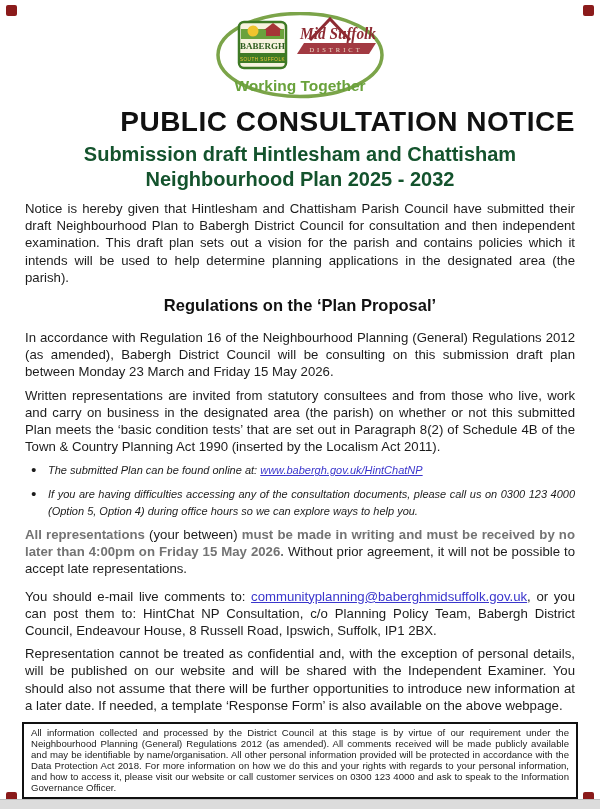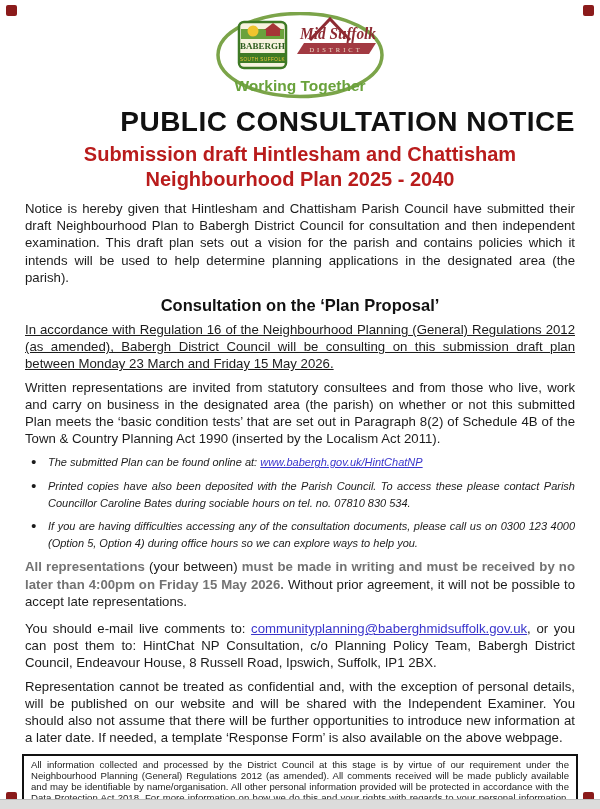--- a/index.html
+++ b/index.html
@@ -24,21 +24,21 @@
   .logo-wrap{width:100%;text-align:center;height:88px;}
   .page-title{
     margin:5px 25px 0 25px;
     text-align:right;
     font-size:28px;line-height:34px;font-weight:700;
     letter-spacing:0.5px;color:#111;
   }
   .page-subtitle{
     margin:3px 25px 0 25px;
     text-align:center;
-    font-size:20px;line-height:25px;font-weight:700;color:#b91c1c;
+    font-size:20px;line-height:25px;font-weight:700;color:#14532d;
   }
   .body-text{
     margin:8px 25px 0 25px;
     font-size:13.2px;line-height:17.2px;
     text-align:justify;
   }
   .section-heading{
     margin:9px 25px 0 25px;
     text-align:center;
     font-size:16.5px;line-height:20px;font-weight:700;color:#111;
@@ -105,34 +105,33 @@
         <text x="122" y="39.5" text-anchor="middle" font-family="Liberation Serif, serif" font-size="6.5" letter-spacing="3" fill="#ead9c5">DISTRICT</text>
       </g>
       <text x="86" y="79" text-anchor="middle" font-family="Liberation Sans, sans-serif" font-weight="bold" font-size="15.5" fill="#69a23b">Working Together</text>
     </svg>
   </div>
 
   <h1 class="page-title">PUBLIC CONSULTATION NOTICE</h1>
 
   <div class="page-subtitle">
     <span>Submission draft Hintlesham and Chattisham</span><br>
-    <span>Neighbourhood Plan 2025 - 2040</span>
+    <span>Neighbourhood Plan 2025 - 2032</span>
   </div>
 
   <p class="body-text">Notice is hereby given that Hintlesham and Chattisham Parish Council have submitted their draft Neighbourhood Plan to Babergh District Council for consultation and then independent examination. This draft plan sets out a vision for the parish and contains policies which it intends will be used to help determine planning applications in the designated area (the parish).</p>
 
-  <h3 class="section-heading">Consultation on the ‘Plan Proposal’</h3>
+  <h3 class="section-heading">Regulations on the ‘Plan Proposal’</h3>
 
-  <p class="body-text" style="margin-top:6px;text-decoration:underline;">In accordance with Regulation 16 of the Neighbourhood Planning (General) Regulations 2012 (as amended), Babergh District Council will be consulting on this submission draft plan between Monday 23 March and Friday 15 May 2026.</p>
+  <p class="body-text" style="margin-top:14px;">In accordance with Regulation 16 of the Neighbourhood Planning (General) Regulations 2012 (as amended), Babergh District Council will be consulting on this submission draft plan between Monday 23 March and Friday 15 May 2026.</p>
 
   <p class="body-text" style="margin-top:6px;">Written representations are invited from statutory consultees and from those who live, work and carry on business in the designated area (the parish) on whether or not this submitted Plan meets the ‘basic condition tests’ that are set out in Paragraph 8(2) of Schedule 4B of the Town &amp; Country Planning Act 1990 (inserted by the Localism Act 2011).</p>
 
   <ul class="notice-bullets">
     <li><span>The submitted Plan can be found online at: </span><a class="doc-link">www.babergh.gov.uk/HintChatNP</a></li>
-    <li>Printed copies have also been deposited with the Parish Council. To access these please contact Parish Councillor Caroline Bates during sociable hours on tel. no. 07810 830 534.</li>
     <li>If you are having difficulties accessing any of the consultation documents, please call us on 0300 123 4000 (Option 5, Option 4) during office hours so we can explore ways to help you.</li>
   </ul>
 
   <p class="body-text" style="margin-top:2px;"><b class="seg">All representations</b><span> (your between) </span><b class="seg">must be made in writing and must be received by no later than 4:00pm on Friday 15 May 2026.</b><span> Without prior agreement, it will not be possible to accept late representations.</span></p>
 
   <p class="body-text" style="margin-top:10px;"><span>You should e-mail live comments to: </span><a class="doc-link">communityplanning@baberghmidsuffolk.gov.uk</a><span>, or you can post them to: HintChat NP Consultation, c/o Planning Policy Team, Babergh District Council, Endeavour House, 8 Russell Road, Ipswich, Suffolk, IP1 2BX.</span></p>
 
   <p class="body-text" style="margin-top:6px;">Representation cannot be treated as confidential and, with the exception of personal details, will be published on our website and will be shared with the Independent Examiner. You should also not assume that there will be further opportunities to introduce new information at a later date. If needed, a template ‘Response Form’ is also available on the above webpage.</p>
 
   <div class="privacy-box">All information collected and processed by the District Council at this stage is by virtue of our requirement under the Neighbourhood Planning (General) Regulations 2012 (as amended). All comments received will be made publicly available and may be identifiable by name/organisation. All other personal information provided will be protected in accordance with the Data Protection Act 2018. For more information on how we do this and your rights with regards to your personal information, and how to access it, please visit our website or call customer services on 0300 123 4000 and ask to speak to the Information Governance Officer.</div>

